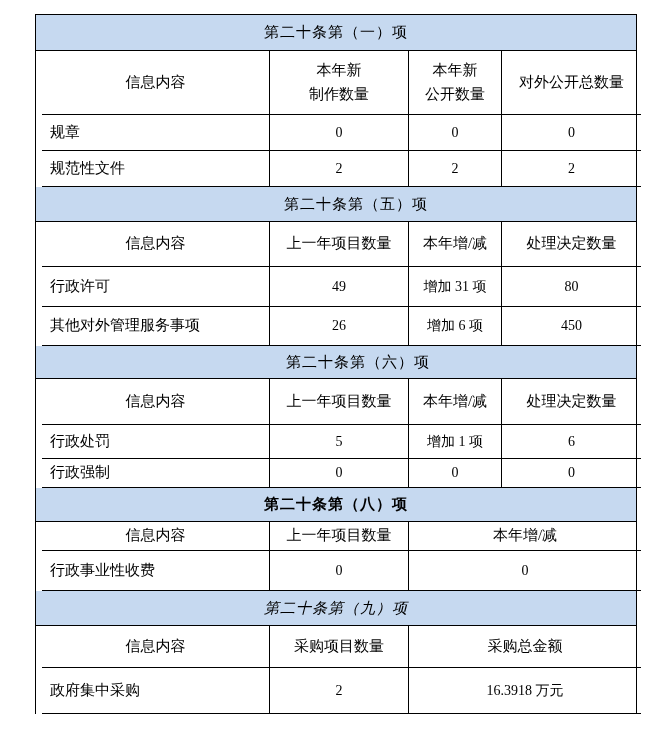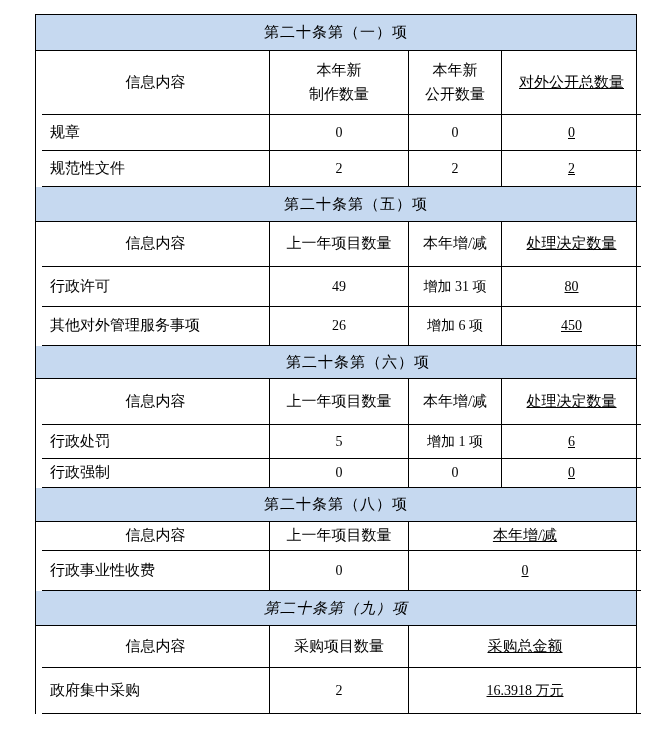--- a/index.html
+++ b/index.html
@@ -46,35 +46,35 @@
     display: flex;
     align-items: center;
     justify-content: center;
     text-align: center;
     font-size: 15px;
     white-space: pre-line;
     line-height: 1.55;
     box-sizing: border-box;
     overflow: hidden;
   }
-  .cell.col-last { border-right: 0; text-decoration: underline; }
+  .cell.col-last { border-right: 0; }
   .cell.label {
     justify-content: flex-start;
     text-align: right;
     padding-left: 8px;
   }
   .cell.num { font-size: 14px; }
   
   .s1 .band { height: 35px; }
   .s1 .grid { grid-template-rows: 64px 36px 36px; }
   .s2 .band { height: 34px; padding-left: 40px; }
   .s2 .grid { grid-template-rows: 45px 40px 39px; }
   .s3 .band { height: 32px; padding-left: 44px; }
   .s3 .grid { grid-template-rows: 46px 34px 29px; }
-  .s4 .band { height: 33px; }
+  .s4 .band { height: 33px; font-weight: bold; }
   .s4 .grid { grid-template-rows: 29px 40px; }
   .s5 .band { height: 34px; font-style: italic; }
   .s5 .grid { grid-template-rows: 42px 46px; }
 </style>
 </head>
 <body>
 
 <div class="canvas">
   <div class="report">
 

